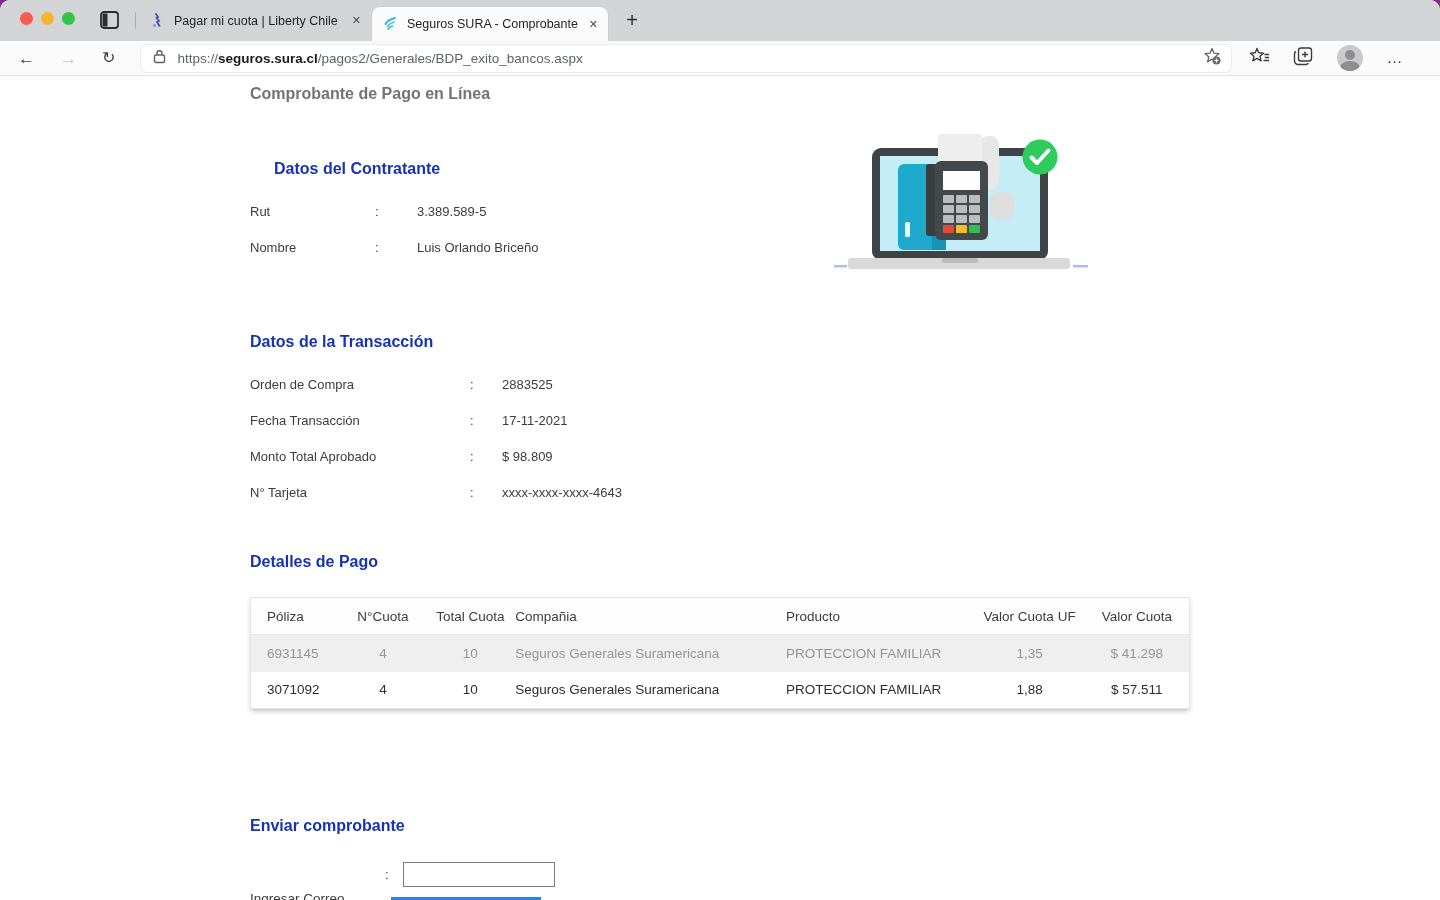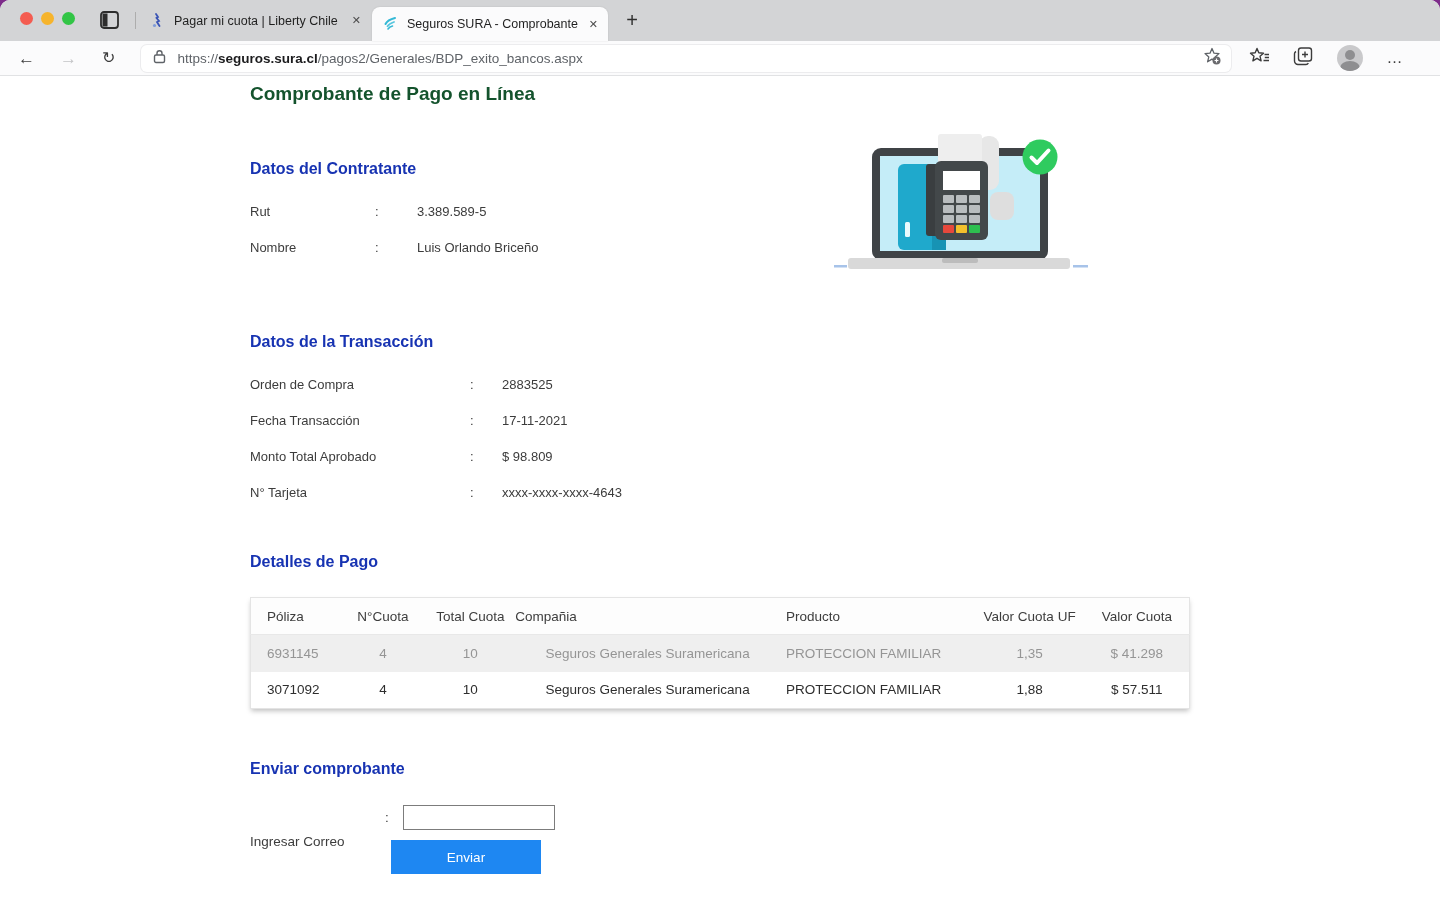--- a/index.html
+++ b/index.html
@@ -38,46 +38,46 @@
   .right-icons { display: flex; align-items: center; margin-left: 18px; }
   .right-icons > * { margin-right: 23px; }
   .avatar { width: 26px; height: 26px; border-radius: 50%; background: #c9c9cb; position: relative; overflow: hidden; }
   .avatar::before { content: ""; position: absolute; left: 8px; top: 5px; width: 10px; height: 10px; border-radius: 50%; background: #8e8e90; }
   .avatar::after { content: ""; position: absolute; left: 3px; top: 16px; width: 20px; height: 14px; border-radius: 50%; background: #8e8e90; }
   .ellipsis-btn { font-size: 16px; color: #3c3c3c; letter-spacing: 1px; line-height: 10px; }
 
   
   .content { position: relative; height: 824px; background: #fff; overflow: hidden; }
   .content-inner { padding: 7px 0 0 250px; }
-  .page-title { font-size: 19px; line-height: 22px; font-weight: bold; color: #14532d; }
+  .page-title { font-size: 16px; line-height: 22px; font-weight: bold; color: #737373; }
   .section-heading { font-size: 16px; line-height: 18px; font-weight: bold; color: #1733b2; }
-  .s-contractor { margin-top: 55px; }
+  .s-contractor { margin-top: 55px; margin-left: 24px; }
   .s-transaction { margin-top: 57px; }
   .s-details { margin-top: 32px; }
-  .s-send { margin-top: 51px; }
+  .s-send { margin-top: 108px; }
   .rows { margin-top: 26px; }
   .d-row { display: flex; height: 36px; font-size: 13px; color: #3c3c3c; align-items: flex-start; }
   .d-row .lbl { flex: 0 0 auto; }
   .d-row .colon { flex: 0 0 auto; }
   .c-row .lbl { width: 125px; } .c-row .colon { width: 42px; }
   .t-row .lbl { width: 220px; } .t-row .colon { width: 32px; }
 
   
   .illustration { position: absolute; left: 832px; top: 54px; width: 258px; height: 146px; }
 
   
   .pay-table { margin-top: 26px; width: 940px; border-collapse: collapse; font-size: 13.5px; border: 1px solid #e4e4e4; box-shadow: 0 3px 5px -1px rgba(0,0,0,.25); }
   .pay-table th { font-weight: normal; color: #3d3d3d; height: 37px; background: #fdfdfd; border-bottom: 1px solid #e8e8e8; }
   .pay-table td { height: 37px; }
   .pay-table tr.row-alt td { background: #efefef; color: #959595; }
   .pay-table tr.row-plain td { background: #fff; color: #2e2e2e; }
   .col1 { width: 90px; text-align: left; padding-left: 16px; }
   .col2 { width: 85px; text-align: center; }
   .col3 { width: 90px; text-align: center; }
-  .col4 { width: 265px; } th.col4 { text-align: left; } td.col4 { text-align: center; }
+  .col4 { width: 265px; } th.col4 { text-align: left; } td.col4 { text-align: left; }
   .col5 { width: 195px; text-align: left; padding-left: 6px; }
   .col6 { width: 110px; text-align: center; }
   .col7 { width: 105px; text-align: center; }
 
   
   .e-row { margin-top: 27px; display: flex; align-items: center; height: 25px; font-size: 13.5px; color: #3c3c3c; }
   .e-row .lbl { width: 135px; margin-top: 47px; } .e-row .colon { width: 18px; }
   .email-input { width: 152px; height: 25px; border: 1px solid #7c7c7c; background: #fff; font-size: 13px; padding: 0 5px; font-family: "Liberation Sans", sans-serif; }
   .send-btn { display: block; margin: 10px 0 0 141px; width: 150px; height: 34px; background: #1e87f2; color: #fff; border: none; font-size: 13.5px; font-family: "Liberation Sans", sans-serif; }
 </style>

